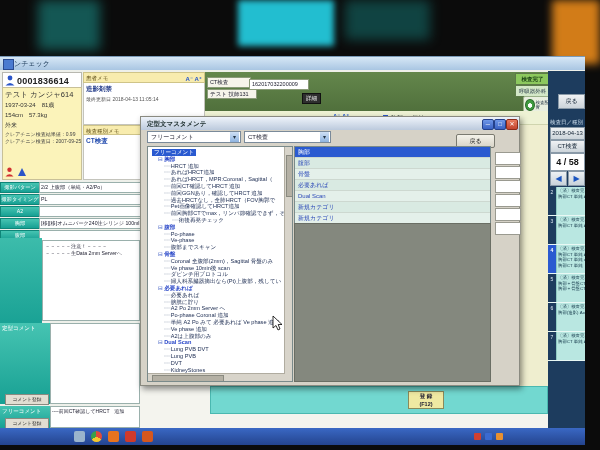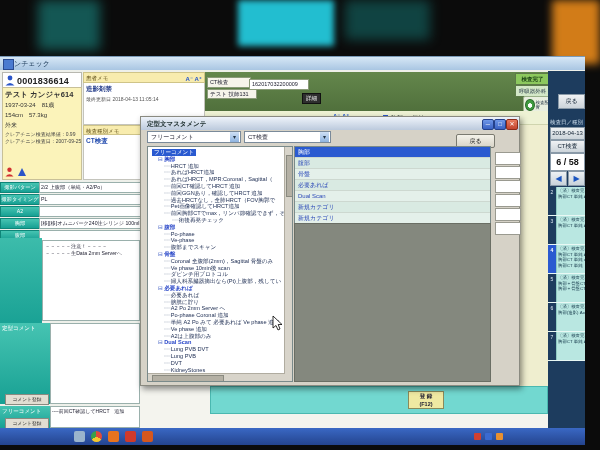--- a/index.html
+++ b/index.html
@@ -11,21 +11,21 @@
           border-top:1px solid #7a9ab8;overflow:hidden;font-size:6px;color:#222;}
   
   #titlebar{left:0;top:0;width:585px;height:13px;background:linear-gradient(#d7e7f6,#a9c6e2);
             color:#23405e;font-size:7px;line-height:13px;padding-left:14px;box-sizing:border-box;}
   #titlebar .tb-ico{position:absolute;left:3px;top:2px;width:9px;height:9px;background:#4a7ad0;border:1px solid #2a4a90;}
   
   .panel{position:absolute;box-sizing:border-box;}
   #idrow{left:2px;top:15px;width:80px;height:29px;background:#fff;border:1px solid #b8b8b0;}
   #idrow span{font-size:9px;font-weight:bold;color:#222;position:absolute;left:14px;top:3px;letter-spacing:.2px;}
   #patient{left:2px;top:30px;width:80px;height:93px;background:#fbf3ba;border:1px solid #c8c098;padding:2px;}
-  #patient .kana{font-size:7.5px;font-weight:bold;color:#333;}
+  #patient .kana{font-size:7.5px;font-weight:normal;color:#333;}
   #patient .pname{background:#f0be3c;font-size:10px;font-weight:bold;color:#1a1a1a;margin:2px 0;padding:1px 1px;white-space:nowrap;}
   #patient .ln{font-size:6px;color:#333;margin-top:1px;white-space:nowrap;}
   #patient .tiny{font-size:5px;color:#444;margin-top:1px;white-space:nowrap;}
   .memo-h{background:#f8ecae;border:1px solid #cfc488;color:#5a4a14;font-size:5.5px;line-height:10px;padding-left:2px;}
   .memo-c{background:#fff;border:1px solid #c4c4bc;border-top:none;}
   .aa{position:absolute;right:2px;top:1px;color:#2255cc;font-size:6px;font-weight:bold;}
   .blue-txt{color:#28408c;font-size:6.5px;font-weight:bold;padding:2px;}
   .upd{color:#555;font-size:5px;padding:0 2px;}
   
   #greenbar{left:205px;top:15px;width:343px;height:39px;background:linear-gradient(#64874c,#50703c);}
@@ -275,21 +275,21 @@
     <div class="sbox" style="top:77px;"></div>
     <div class="sbox" style="top:91px;"></div>
     <div class="sbox" style="top:105px;"></div>
   </div>
 
   <div id="sidebar" class="panel">
     <div class="sb-btn" style="left:10px;top:23px;width:25px;height:13px;line-height:13px;">戻る</div>
     <div class="small-label" style="position:absolute;left:2px;top:48px;">検査日／種別</div>
     <div class="sb-btn" style="left:2px;top:56px;width:33px;height:11px;line-height:11px;">2018-04-13</div>
     <div class="sb-btn" style="left:2px;top:69px;width:33px;height:11px;line-height:11px;">CT検査</div>
-    <div id="counter">6 / 58</div>
+    <div id="counter">4 / 58</div>
     <div class="navarrow" style="left:2px;">◀</div>
     <div class="navarrow" style="left:20px;">▶</div>
     <div id="histlist">
 
         <div class="hentry">
           <div class="hnum">2</div>
           <div class="hbody">
 
           <div class="hline">〔済〕検査完了</div>
             <div class="hline">胸部CT 単純 Axial</div>

